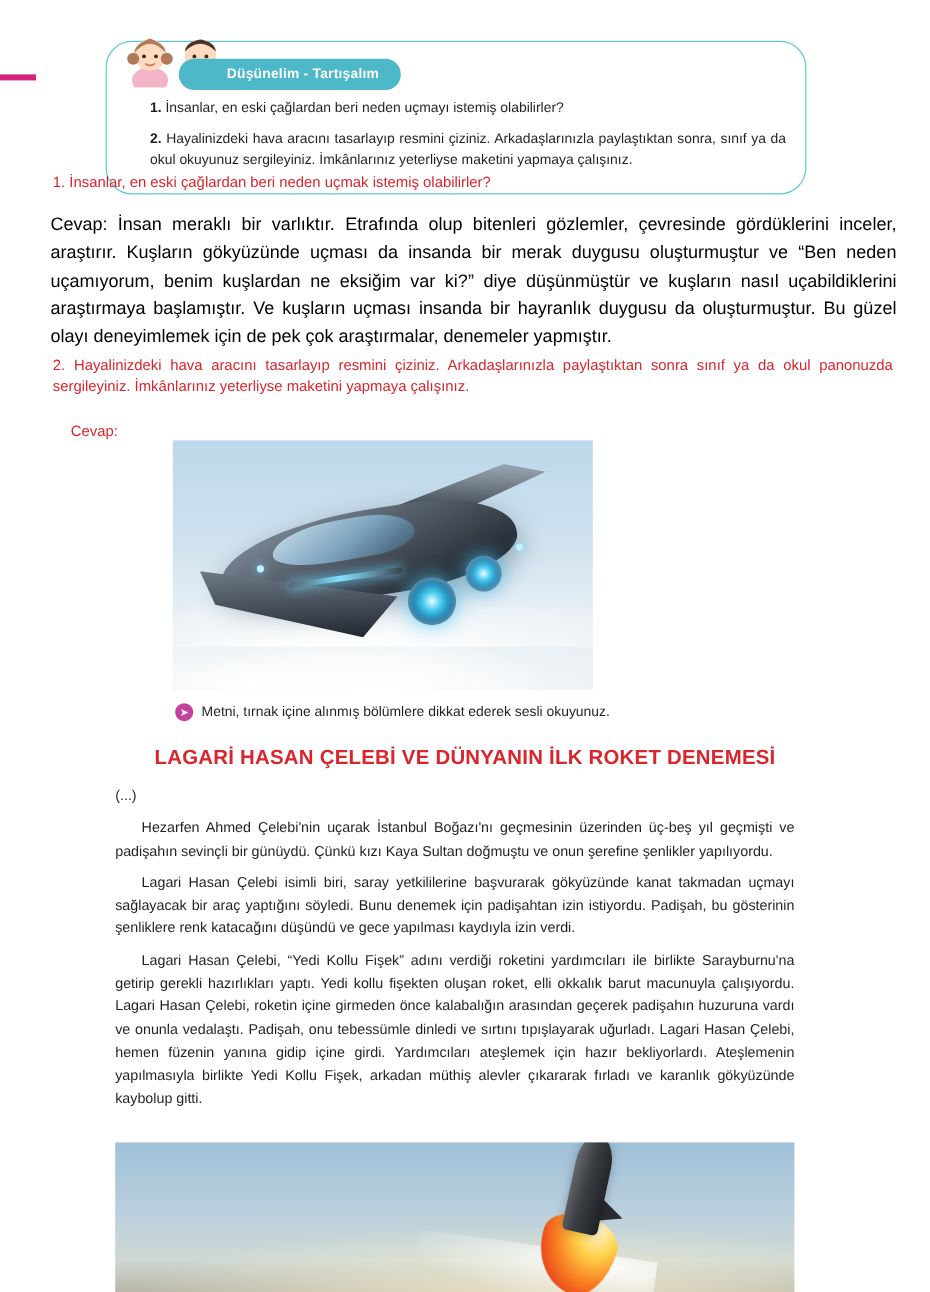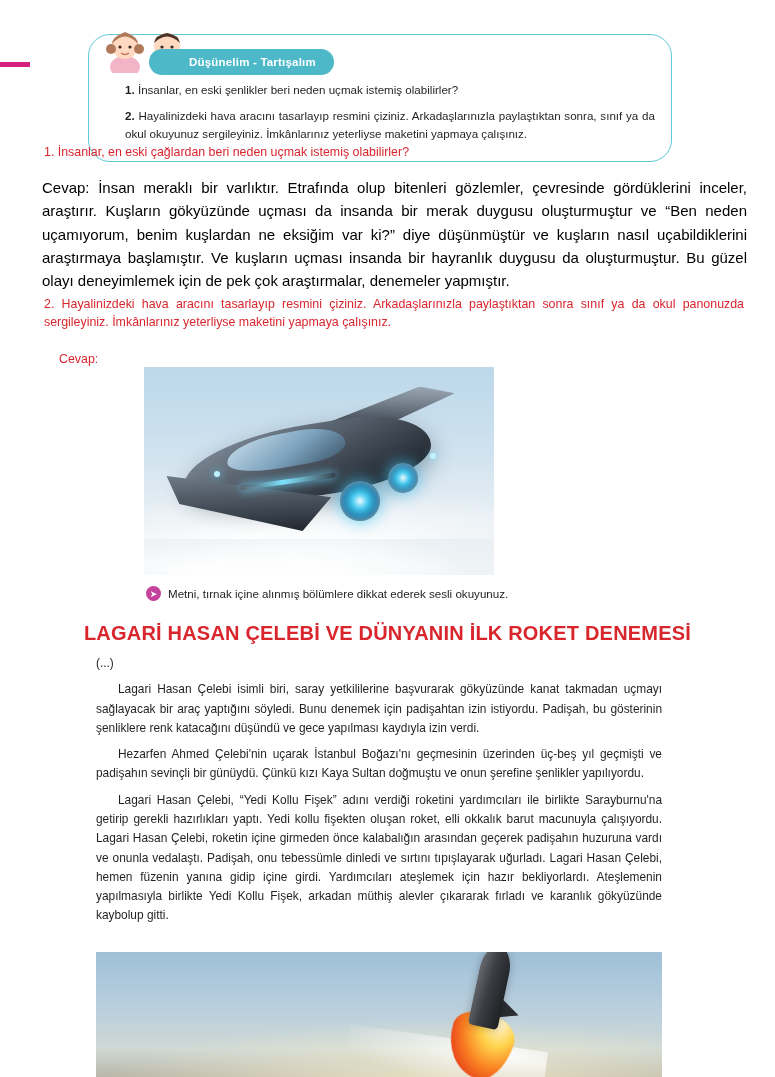--- a/index.html
+++ b/index.html
@@ -229,21 +229,21 @@
     justify-content: center;
     flex: 0 0 auto;
   }
 
   
   .read-title {
     position: absolute;
     left: 0; top: 622px;
     width: 775px;
     text-align: center;
-    font-size: 20px;
+    font-size: 17px;
     font-weight: bold;
     color: #d9262d;
     letter-spacing: 0.2px;
   }
 
   
   .read-body {
     position: absolute;
     left: 96px;
     top: 654px;
@@ -332,21 +332,21 @@
     </svg>
   </div>
 
   <div class="callout-header">
     <span>Düşünelim - Tartışalım</span>
   </div>
 
   <div class="callout-lines">
     <p class="indent">
       <span class="num">1.</span>
-      <span>İnsanlar, en eski şenlikler beri neden uçmak istemiş olabilirler?</span>
+      <span>İnsanlar, en eski çağlardan beri neden uçmayı istemiş olabilirler?</span>
     </p>
     <p class="indent">
       <span class="num">2.</span>
       <span>Hayalinizdeki hava aracını tasarlayıp resmini çiziniz. Arkadaşlarınızla paylaştıktan sonra, sınıf ya da okul okuyunuz sergileyiniz. İmkânlarınız yeterliyse maketini yapmaya çalışınız.</span>
     </p>
   </div>
 </div>
 
 <div class="q-line q1">1. İnsanlar, en eski çağlardan beri neden uçmak istemiş olabilirler?</div>
 <div class="ans1">Cevap: İnsan meraklı bir varlıktır. Etrafında olup bitenleri gözlemler, çevresinde gördüklerini inceler, araştırır. Kuşların gökyüzünde uçması da insanda bir merak duygusu oluşturmuştur ve “Ben neden uçamıyorum, benim kuşlardan ne eksiğim var ki?” diye düşünmüştür ve kuşların nasıl uçabildiklerini araştırmaya başlamıştır. Ve kuşların uçması insanda bir hayranlık duygusu da oluşturmuştur. Bu güzel olayı deneyimlemek için de pek çok araştırmalar, denemeler yapmıştır.</div>
@@ -369,22 +369,22 @@
 
 <div class="read-line">
   <span class="bullet-arrow">➤</span>
   <span>Metni, tırnak içine alınmış bölümlere dikkat ederek sesli okuyunuz.</span>
 </div>
 
 <div class="read-title">LAGARİ HASAN ÇELEBİ VE DÜNYANIN İLK ROKET DENEMESİ</div>
 
 <div class="read-body">
   <p class="noindent">(...)</p>
+  <p>Hezarfen Ahmed Çelebi'nin uçarak İstanbul Boğazı'nı geçmesinin üzerinden üç-beş yıl geçmişti ve padişahın sevinçli bir günüydü. Çünkü kızı Kaya Sultan doğmuştu ve onun şerefine şenlikler yapılıyordu.</p>
   <p>Lagari Hasan Çelebi isimli biri, saray yetkililerine başvurarak gökyüzünde kanat takmadan uçmayı sağlayacak bir araç yaptığını söyledi. Bunu denemek için padişahtan izin istiyordu. Padişah, bu gösterinin şenliklere renk katacağını düşündü ve gece yapılması kaydıyla izin verdi.</p>
-  <p>Hezarfen Ahmed Çelebi'nin uçarak İstanbul Boğazı'nı geçmesinin üzerinden üç-beş yıl geçmişti ve padişahın sevinçli bir günüydü. Çünkü kızı Kaya Sultan doğmuştu ve onun şerefine şenlikler yapılıyordu.</p>
   <p>Lagari Hasan Çelebi, “Yedi Kollu Fişek” adını verdiği roketini yardımcıları ile birlikte Sarayburnu'na getirip gerekli hazırlıkları yaptı. Yedi kollu fişekten oluşan roket, elli okkalık barut macunuyla çalışıyordu. Lagari Hasan Çelebi, roketin içine girmeden önce kalabalığın arasından geçerek padişahın huzuruna vardı ve onunla vedalaştı. Padişah, onu tebessümle dinledi ve sırtını tıpışlayarak uğurladı. Lagari Hasan Çelebi, hemen füzenin yanına gidip içine girdi. Yardımcıları ateşlemek için hazır bekliyorlardı. Ateşlemenin yapılmasıyla birlikte Yedi Kollu Fişek, arkadan müthiş alevler çıkararak fırladı ve karanlık gökyüzünde kaybolup gitti.</p>
 </div>
 
 <div class="rocket-figure">
   <div class="rocket-haze"></div>
   <div class="smoke-trail"></div>
   <div class="flame"></div>
   <div class="rocket-fin"></div>
   <div class="rocket-body"></div>
 </div>

